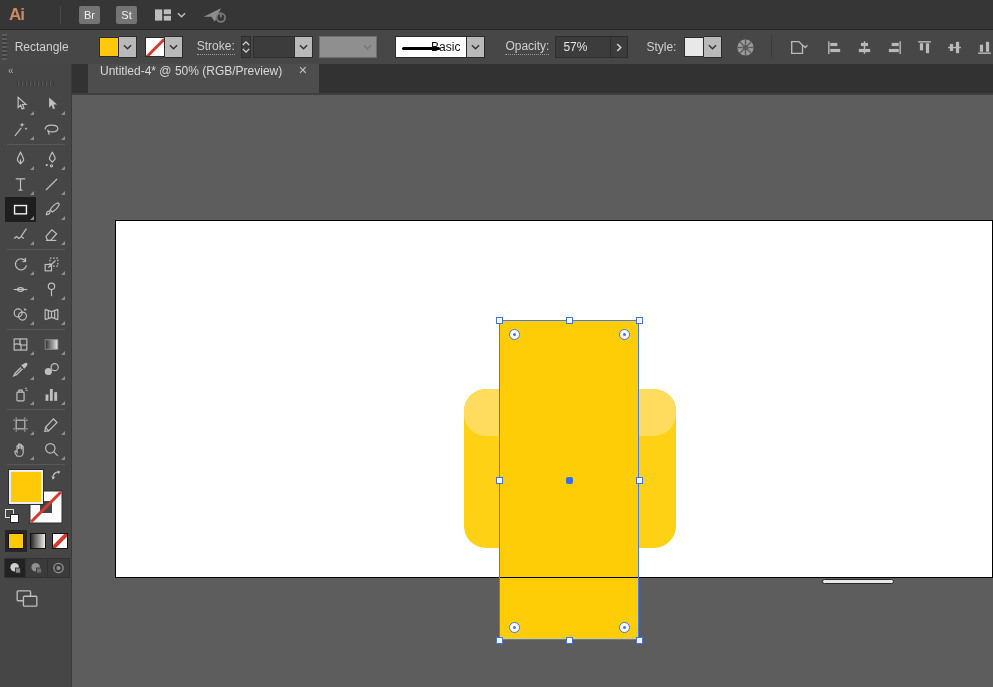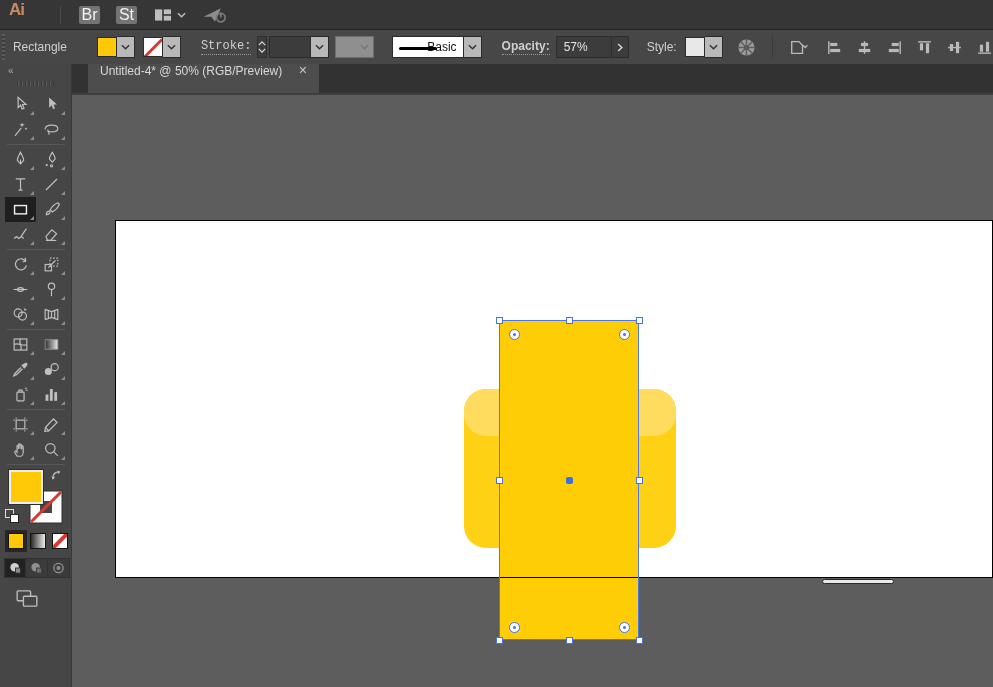--- a/index.html
+++ b/index.html
@@ -2,28 +2,28 @@
 <html><head>
 <meta charset="utf-8">
 <style>
   * { box-sizing: border-box; margin: 0; padding: 0; }
   html,body { width: 993px; height: 687px; overflow: hidden; }
   body { font-family: "Liberation Sans", sans-serif; font-size: 12px; background:#5D5D5D; }
   .app { position: relative; width: 993px; height: 687px; background:#5D5D5D; }
 
   
   .menubar { position:absolute; left:0; top:0; width:100%; height:30px; background:#363636;
-             border-bottom:1px solid #242424; display:flex; }
+             border-bottom:1px solid #242424; display:flex; align-items:center; }
   .ai-logo { color:#C98A62; font-weight:bold; font-size:17px; padding:0 14px 0 9px; letter-spacing:-1px; }
   .menus { display:flex; align-items:center; }
   .menu-item { color:#D8D8D8; font-size:12.5px; padding:0 13px; cursor:default; }
   .mb-right { display:flex; align-items:center; margin-left:12px; }
   .mb-divider { width:1px; height:18px; background:#4A4A4A; margin:0 10px; }
   .sq-btn { min-width:21px; height:18px; background:#747474; color:#F2F2F2; border-radius:2px;
-            display:flex; align-items:center; justify-content:center; font-size:16px; margin:0 8px; }
+            display:flex; align-items:center; justify-content:center; font-size:11px; margin:0 8px; }
   .icon-gap { margin:0 8px; display:flex; align-items:center; }
   .chev-dn { width:9px; height:6px; margin-left:4px; }
 
   
   .controlbar { position:absolute; left:0; top:30px; width:100%; height:34px; background:#474747;
                 display:flex; align-items:center; }
   .cb-grip { width:8px; height:26px; margin-left:2px;
              background:repeating-linear-gradient(0deg,#5C5C5C 0 2px,#3C3C3C 2px 4px); }
   .cb-label { color:#CFCFCF; margin:0 8px; white-space:nowrap; }
   .cb-link { color:#CFCFCF; margin:0 6px; white-space:nowrap; border-bottom:1px dotted #9A9A9A; padding-bottom:1px; }
@@ -170,21 +170,21 @@
     </div>
     <div class="swatch-combo">
       <div class="cb-swatch none-diag"></div>
       <div class="lt-chevbtn">
         <svg width="9" height="6" viewBox="0 0 10 6">
             <polyline points="1,1 5,5 9,1" fill="none" stroke="#333" stroke-width="1.6"></polyline>
           </svg>
       </div>
     </div>
 
-    <span class="cb-link" style="margin-left:16px;font-family:Liberation Mono, monospace;">Stroke:</span>
+    <span class="cb-link" style="margin-left:10px;">Stroke:</span>
     <div class="stepper">
       <svg width="8" height="5" viewBox="0 0 10 6">
           <polyline points="1,5 5,1 9,5" fill="none" stroke="#D8D8D8" stroke-width="1.6"></polyline>
         </svg>
       <svg width="8" height="5" viewBox="0 0 10 6">
           <polyline points="1,1 5,5 9,1" fill="none" stroke="#D8D8D8" stroke-width="1.6"></polyline>
         </svg>
     </div>
     <div class="swatch-combo" style="margin:0;">
       <div class="dk-field" style="width:42px;"></div>
@@ -206,21 +206,21 @@
         <span class="brush-line"></span>
         <span>Basic</span>
       </div>
       <div class="lt-chevbtn">
         <svg width="9" height="6" viewBox="0 0 10 6">
             <polyline points="1,1 5,5 9,1" fill="none" stroke="#333" stroke-width="1.6"></polyline>
           </svg>
       </div>
     </div>
 
-    <span class="cb-link" style="margin-left:16px;font-weight:bold;">Opacity:</span>
+    <span class="cb-link" style="margin-left:16px;">Opacity:</span>
     <div class="swatch-combo" style="margin:0;">
       <div class="dk-field" style="width:56px;">57%</div>
       <div class="dk-btn">
         <svg width="6" height="9" viewBox="0 0 6 10">
             <polyline points="1,1 5,5 1,9" fill="none" stroke="#D8D8D8" stroke-width="1.6"></polyline>
           </svg>
       </div>
     </div>
 
     <span class="cb-label" style="margin-left:18px;">Style:</span>

